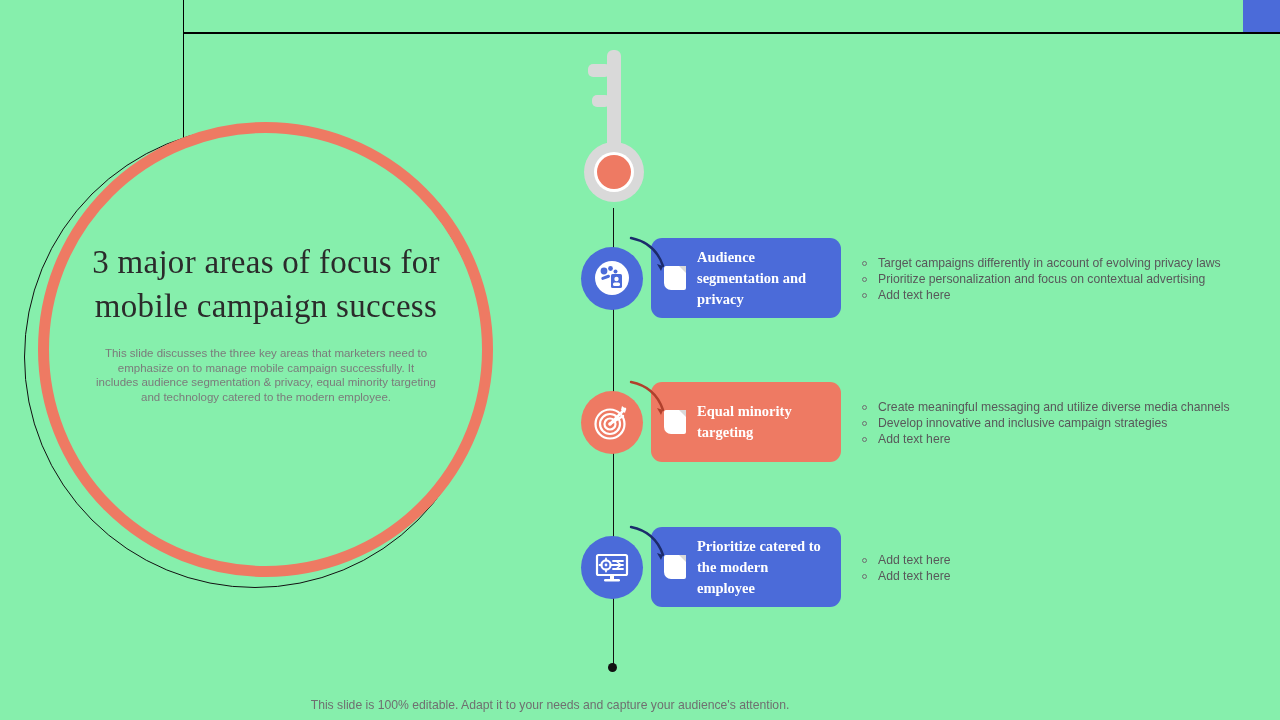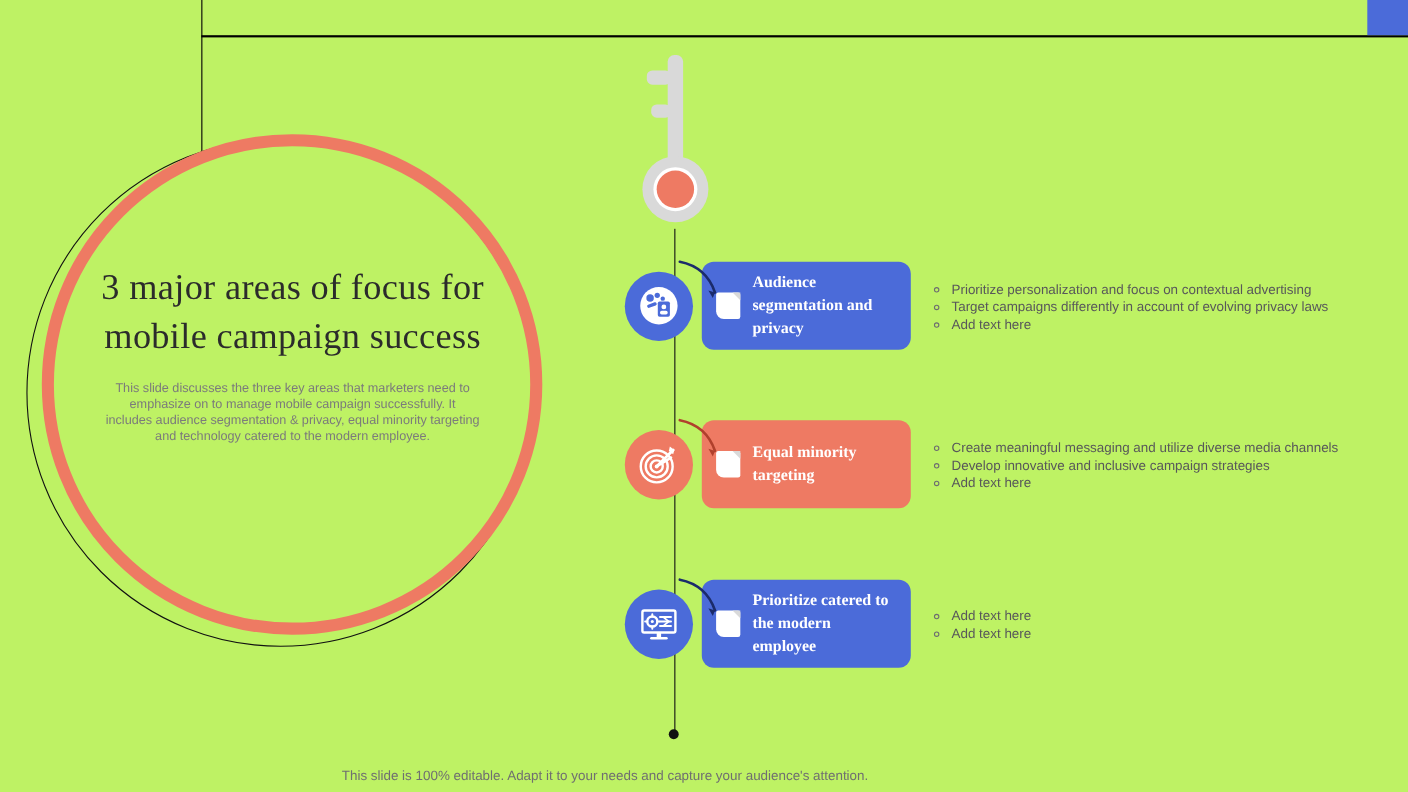--- a/index.html
+++ b/index.html
@@ -7,21 +7,21 @@
     padding: 0;
     background: #ffffff;
   }
   body {
     font-family: "Liberation Sans", sans-serif;
   }
   #slide {
     position: relative;
     width: 1280px;
     height: 720px;
-    background: #bef264;
+    background: #86efac;
     overflow: hidden;
   }
 
   
   .frame-vline {
     position: absolute;
     left: 183px;
     top: 0;
     width: 1px;
     height: 142px;
@@ -114,21 +114,21 @@
     top: 663px;
     width: 9px;
     height: 9px;
     border-radius: 50%;
     background: #111111;
   }
 
   
   .row {
     position: absolute;
-    left: 568px;
+    left: 581px;
     width: 690px;
     height: 120px;
     display: flex;
     align-items: center;
   }
   .row-1 { top: 218px; }
   .row-2 { top: 362px; }
   .row-3 { top: 507px; }
 
   .badge {
@@ -286,22 +286,22 @@
     <svg class="hook" viewBox="0 0 40 46">
       <path d="M2 6 C22 10, 30 22, 34 34" fill="none" stroke="#1b2b6b" stroke-width="2.4" stroke-linecap="round"></path>
       <path d="M34 34 l-6 -2 l4 7 z" fill="#1b2b6b"></path>
     </svg>
     <div class="title-card blue">
       <span class="notch"></span>
       <span class="label">Audience segmentation and privacy</span>
     </div>
     <div class="bullets">
       <ul>
+        <li>Target campaigns differently in account of evolving privacy laws</li>
         <li>Prioritize personalization and focus on contextual advertising</li>
-        <li>Target campaigns differently in account of evolving privacy laws</li>
         <li>Add text here</li>
       </ul>
     </div>
   </div>
 
   <div class="row row-2">
     <div class="badge coral">
       <svg width="40" height="40" viewBox="0 0 40 40">
         <circle cx="18" cy="22" r="14.5" fill="none" stroke="#ffffff" stroke-width="2.2"></circle>
         <circle cx="18" cy="22" r="10" fill="none" stroke="#ffffff" stroke-width="2.2"></circle>

